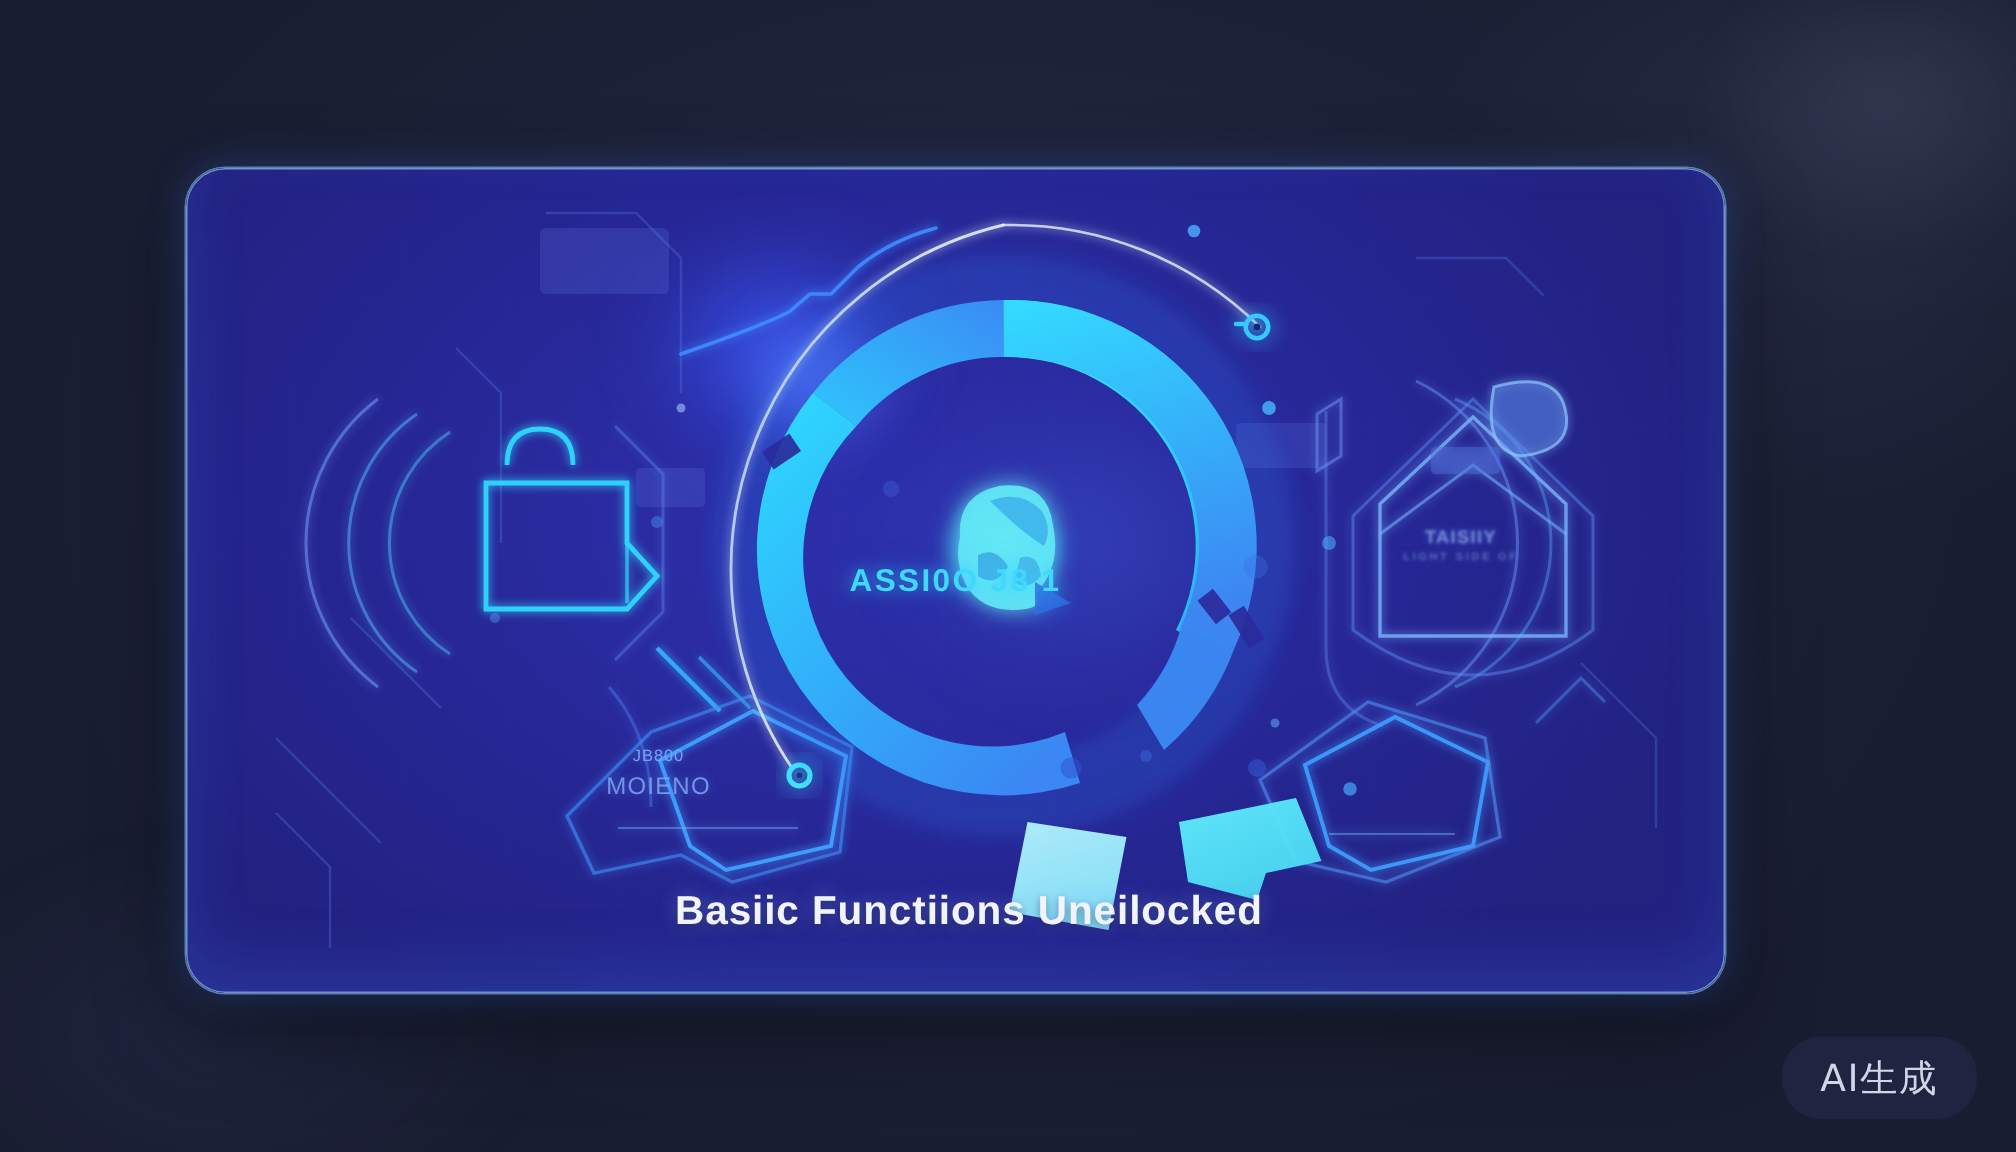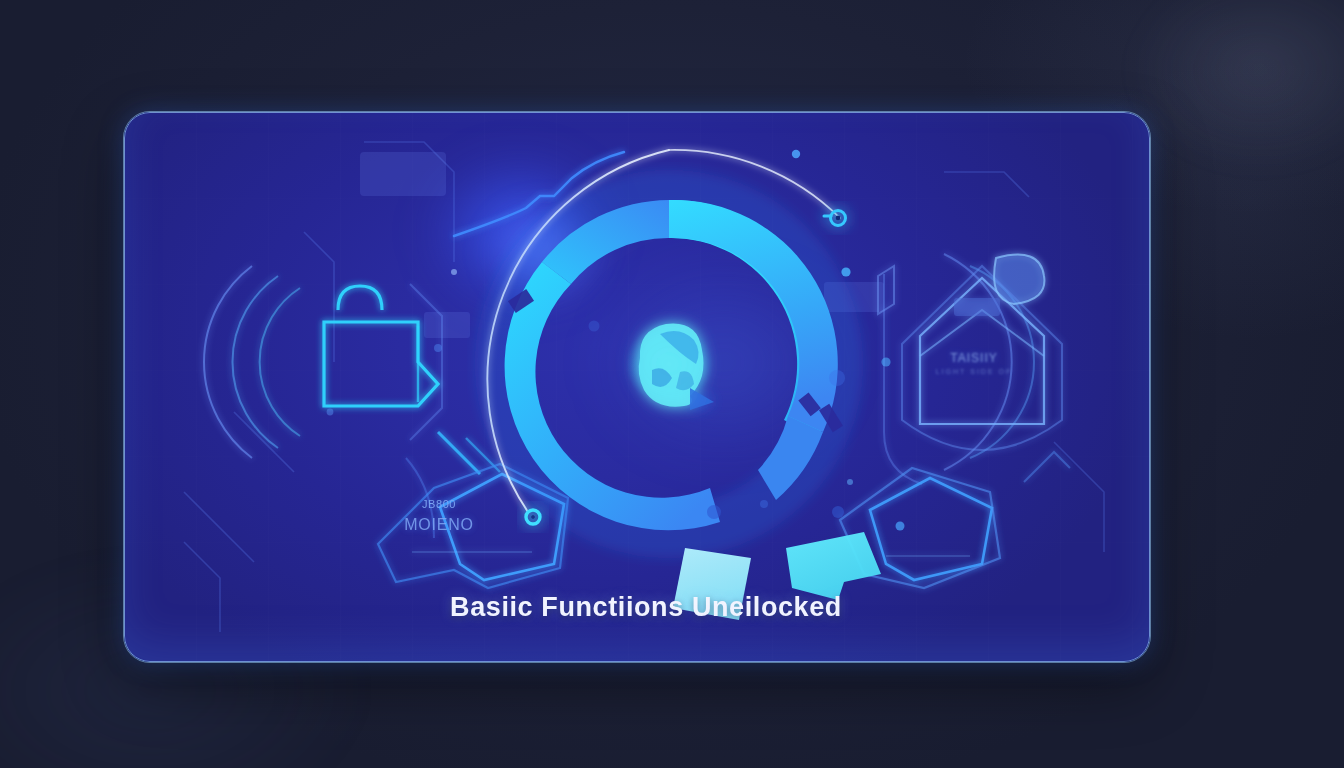--- a/index.html
+++ b/index.html
@@ -152,20 +152,21 @@
   .badge-text .l1 { font-size: 11px; letter-spacing: 0.6px; display: block; opacity: 0.95; }
   .badge-text .l2 { font-size: 16px; letter-spacing: 0.8px; display: block; opacity: 0.85; }
 
   #badge-bl-text { left: 250px; top: 385px; width: 130px; text-align: center; }
   #badge-br-text { left: 740px; top: 386px; width: 140px; }
 
   #shield-right-text {
     left: 780px; top: 238px; width: 140px;
     color: #93b4f0; opacity: 0.80;
     filter: blur(0.9px);
+    font-weight: bold;
   }
   #shield-right-text .l1 { font-size: 12px; letter-spacing: 1px; }
   #shield-right-text .l2 { font-size: 7px; letter-spacing: 2px; opacity: 0.6; }
 
   
   .watermark {
     position: absolute;
     right: 26px; bottom: 22px;
     padding: 11px 26px;
     border-radius: 26px;
@@ -364,31 +365,33 @@
         <circle cx="206" cy="300" r="3.4" fill="#5fa0ff" opacity="0.4"></circle>
         <circle cx="470" cy="214" r="5.5" fill="#3a62d8" opacity="0.4"></circle>
         <circle cx="590" cy="400" r="7" fill="#2f55cf" opacity="0.55"></circle>
         <circle cx="640" cy="392" r="4" fill="#3f72e8" opacity="0.4"></circle>
         <circle cx="714" cy="400" r="6" fill="#3566dd" opacity="0.45"></circle>
         <circle cx="776" cy="414" r="4.5" fill="#49a6ff" opacity="0.7"></circle>
         <circle cx="726" cy="370" r="3" fill="#63b9ff" opacity="0.5"></circle>
       </g>
     </svg>
 
+    <div class="center-code">ASSI0O J8 1</div>
 
     <div id="badge-bl-text" class="badge-text">
       <span class="l1">JB800</span>
       <span class="l2">MOIENO</span>
     </div>
 
 
     <div id="shield-right-text" class="badge-text">
       <span class="l1">TAISIIY</span>
       <span class="l2">LIGHT SIDE OF</span>
     </div>
 
     <div class="caption">Basiic Functiions Uneilocked</div>
 
     <div class="card-edge"></div>
     <div class="card-edge-glow"></div>
   </div>
 
+  <div class="watermark">AI生成</div>
 </div>
 
 </body></html>

